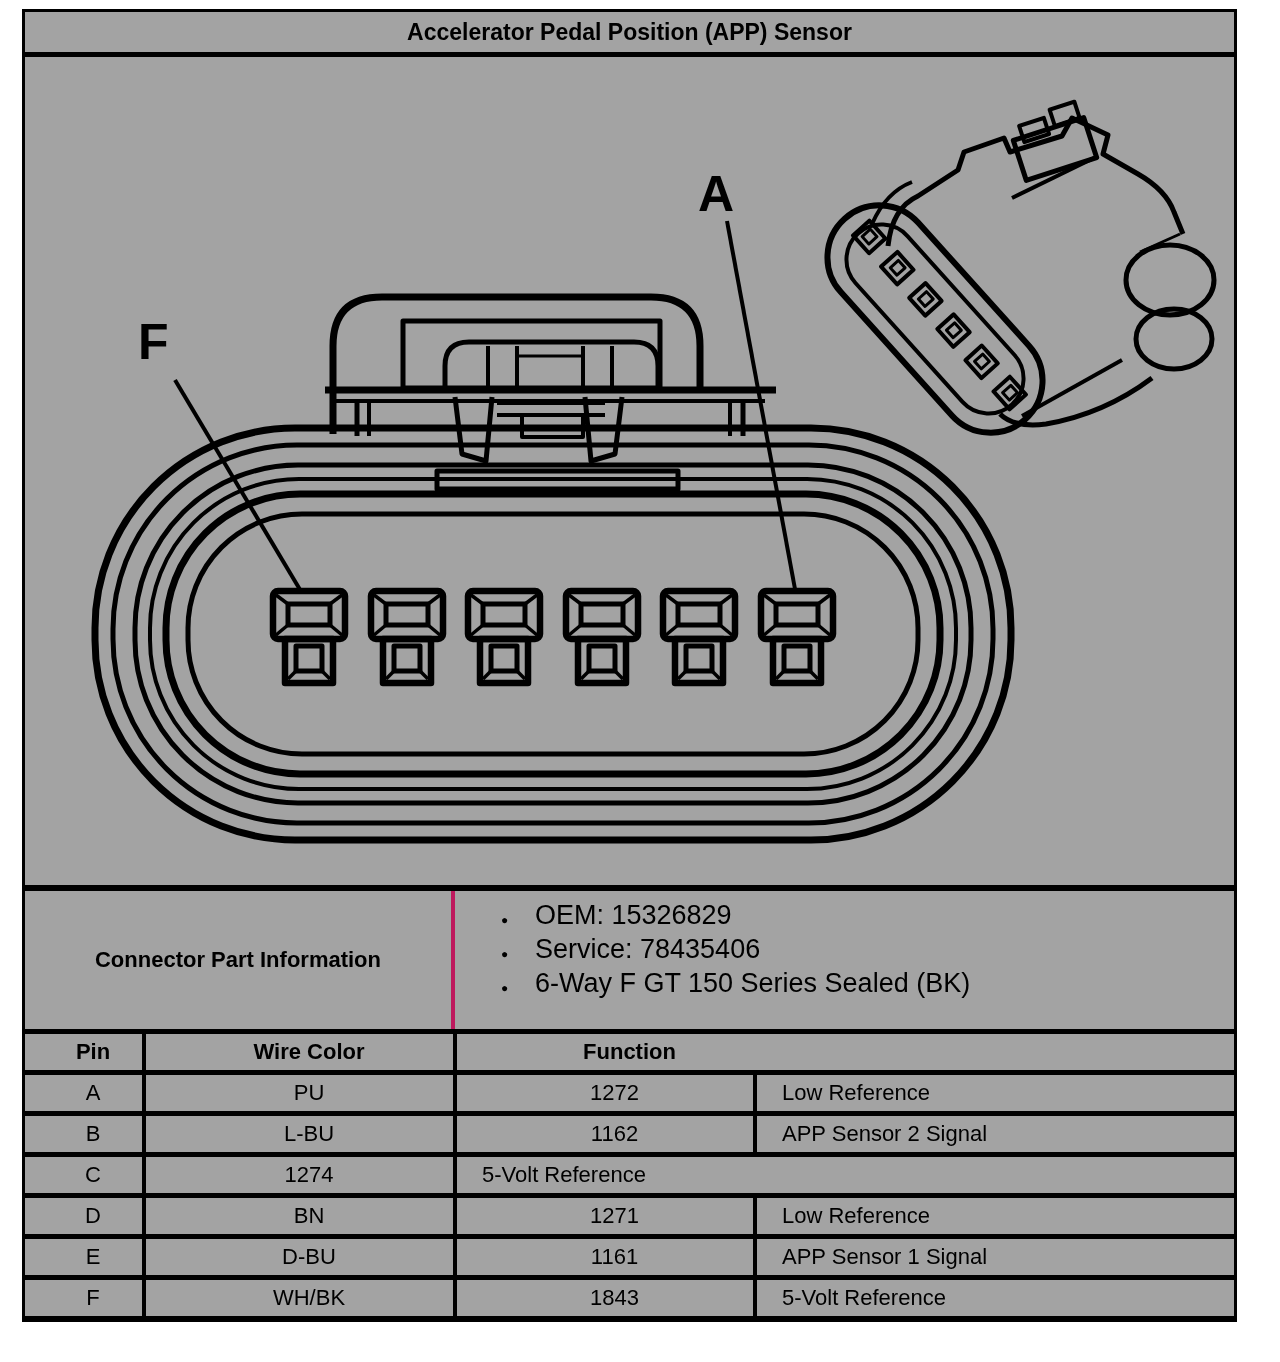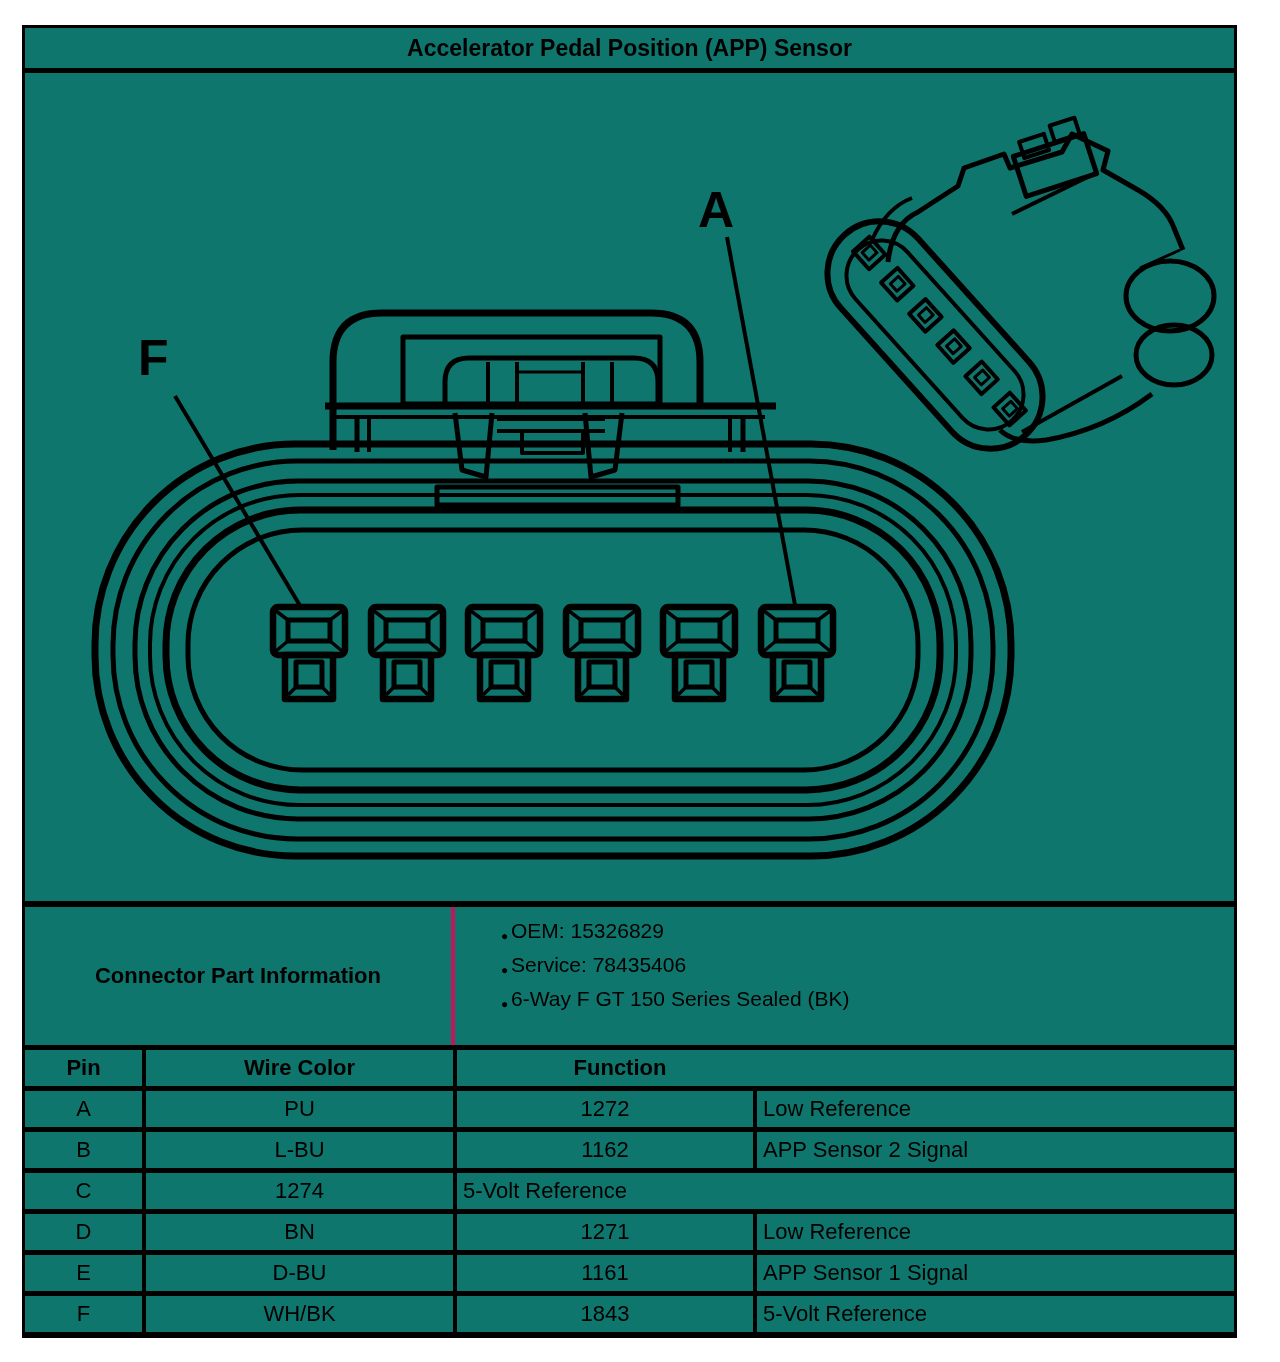--- a/index.html
+++ b/index.html
@@ -10,25 +10,25 @@
   body {
     position: relative;
     width: 1280px;
     height: 1362px;
     font-family: "Liberation Sans", sans-serif;
     color: #000;
   }
   .sheet {
     position: absolute;
     left: 22px;
-    top: 25px;
+    top: 9px;
     width: 1215px;
     border: 3px solid #000;
     box-sizing: border-box;
-    background: #0f766e;
+    background: #a3a3a3;
   }
   .title-row {
     height: 45px;
     border-bottom: 5px solid #000;
     box-sizing: border-box;
     display: flex;
     align-items: center;
     justify-content: center;
     font-weight: bold;
     font-size: 23px;
@@ -58,22 +58,22 @@
     justify-content: center;
     font-weight: bold;
     font-size: 22px;
   }
   .pi-bullets {
     flex: 1;
     padding-top: 12px;
   }
   .bullet-item {
     position: relative;
-    padding-left: 56px;
-    font-size: 21px;
+    padding-left: 80px;
+    font-size: 27px;
     line-height: 24px;
     margin-bottom: 10px;
   }
   .bullet-item::before {
     content: "\25CF";
     position: absolute;
     left: 46px;
     top: 5px;
     font-size: 12px;
   }
@@ -91,20 +91,21 @@
   }
   .cell {
     border-right: 4px solid #000;
     box-sizing: border-box;
     display: flex;
     align-items: center;
     justify-content: center;
     font-size: 22px;
     overflow: hidden;
     white-space: nowrap;
+    margin-left: 19px;
   }
   .cell:last-child { border-right: none; padding-left: 26px; }
   .row.header .cell { font-weight: bold; }
   .row.data .cell.fn {
     justify-content: flex-start;
     padding-left: 6px;
   }
   svg .ink {
     fill: none;
     stroke: #000;

